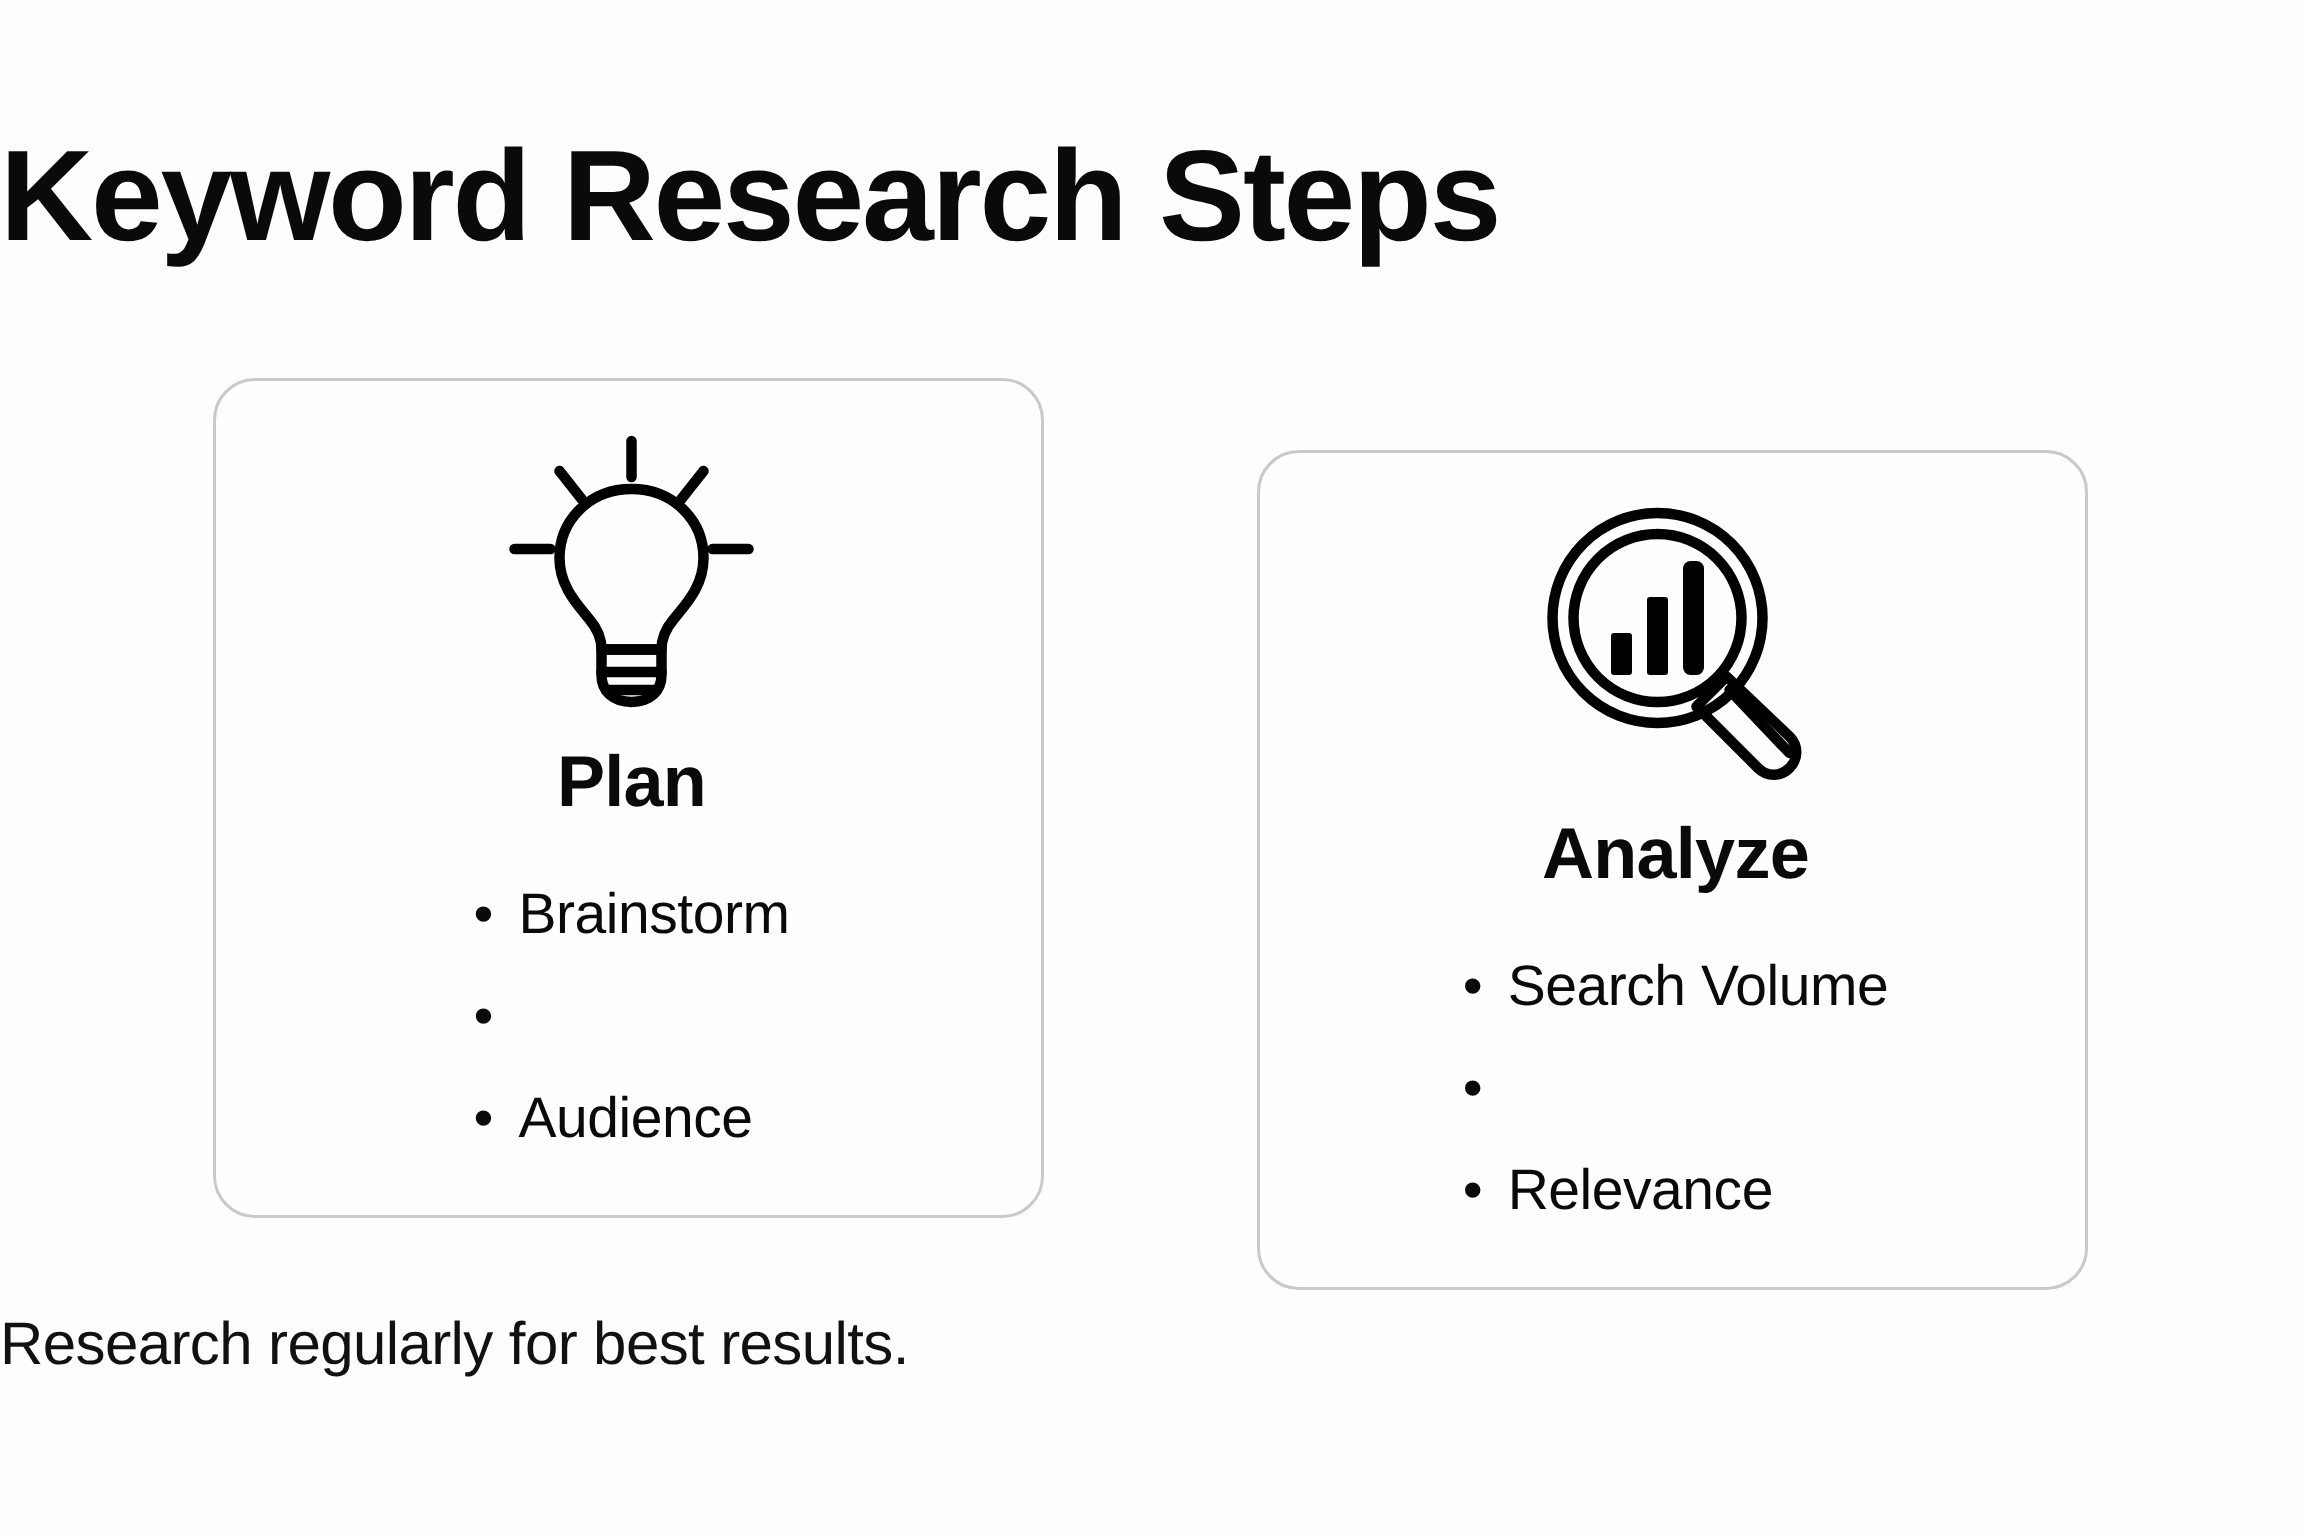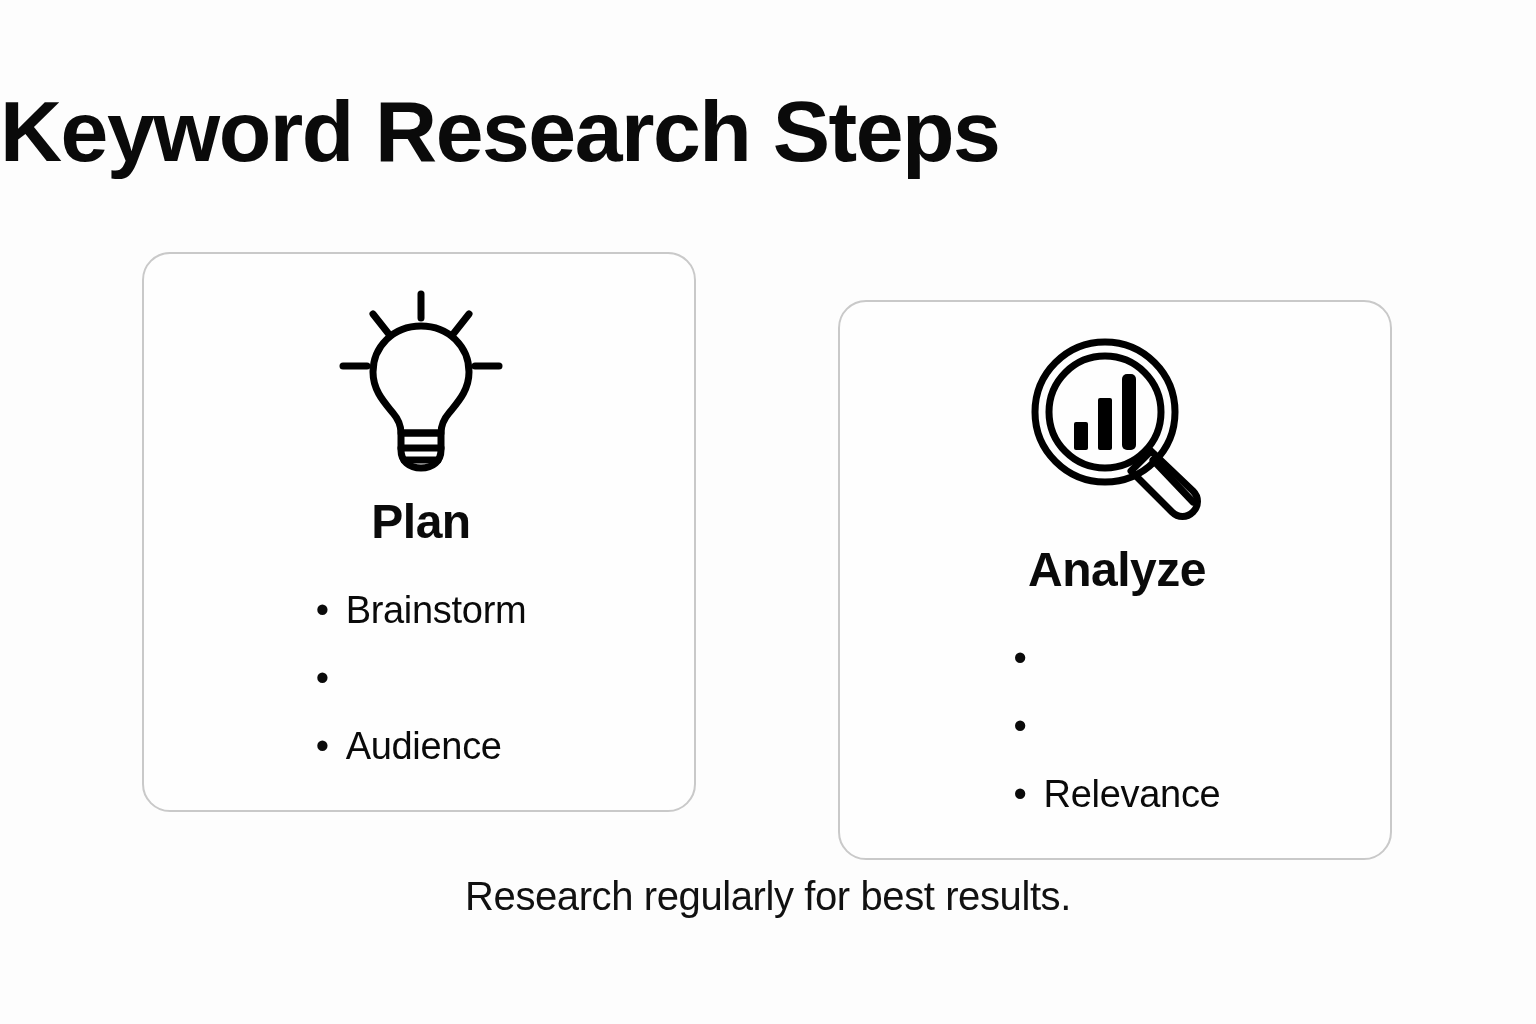--- a/index.html
+++ b/index.html
@@ -120,21 +120,20 @@
     width: 120px;
     height: 64px;
   }
 
   
   .footer-caption {
     position: absolute;
     left: 0;
     top: 872px;
     width: 1536px;
-    text-align: center;
     font-size: 40px;
     line-height: 1.2;
     letter-spacing: -0.4px;
     color: #111111;
     white-space: nowrap;
   }
 
   svg { display: block; }
 </style>
 </head>
@@ -235,20 +234,21 @@
           </g>
         </svg>
       </div>
 
       <div class="card-heading">Analyze</div>
 
       <div class="card-list">
         <div class="card-list-inner">
           <div class="bullet-row">
             <span class="bullet-dot">•</span>
+            <span class="bullet-label">Search Volume</span>
           </div>
           <div class="bullet-row">
             <span class="bullet-dot">•</span>
           </div>
           <div class="bullet-row">
             <span class="bullet-dot">•</span>
             <span class="bullet-label">Relevance</span>
           </div>
         </div>
       </div>

